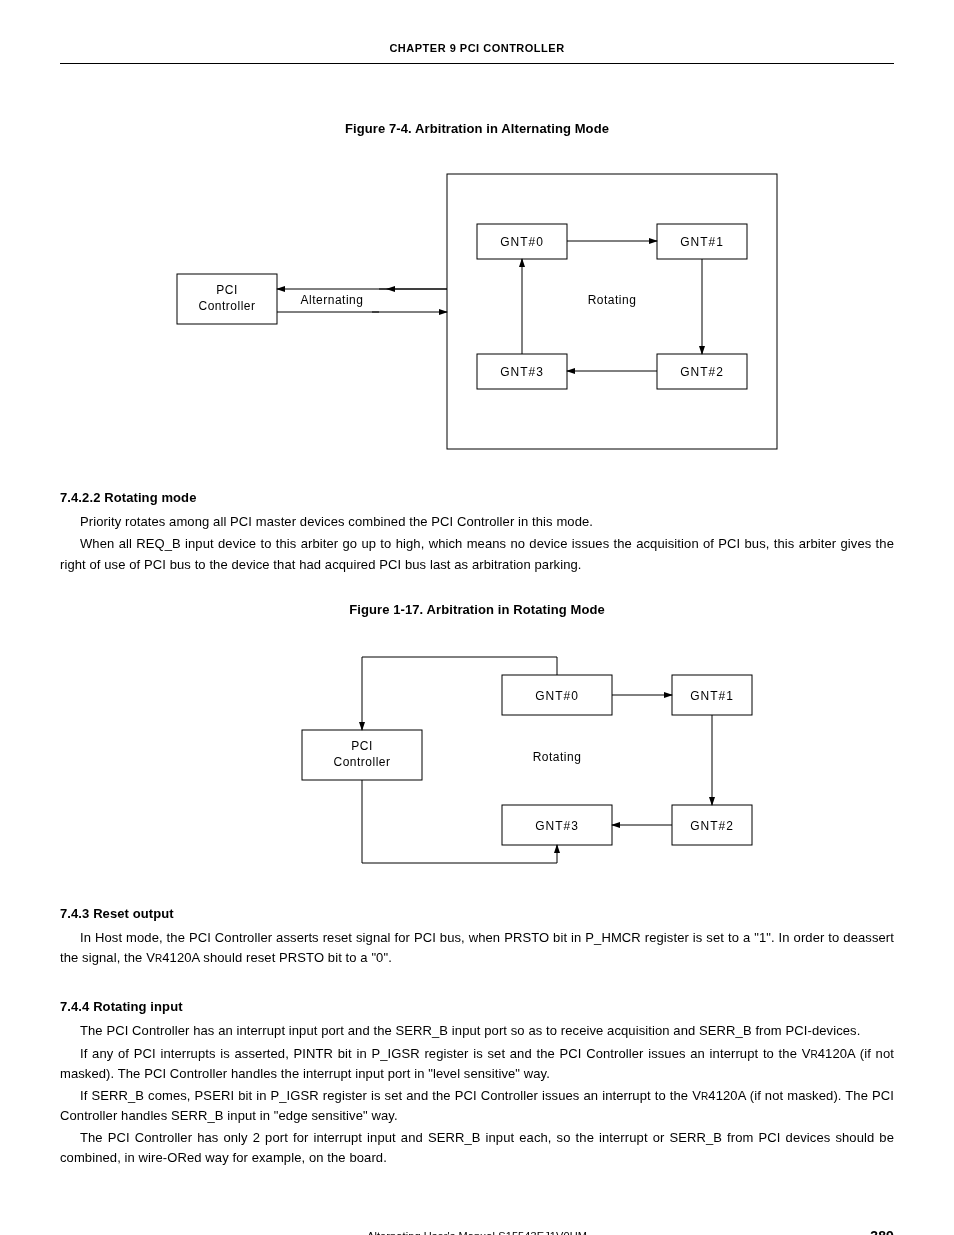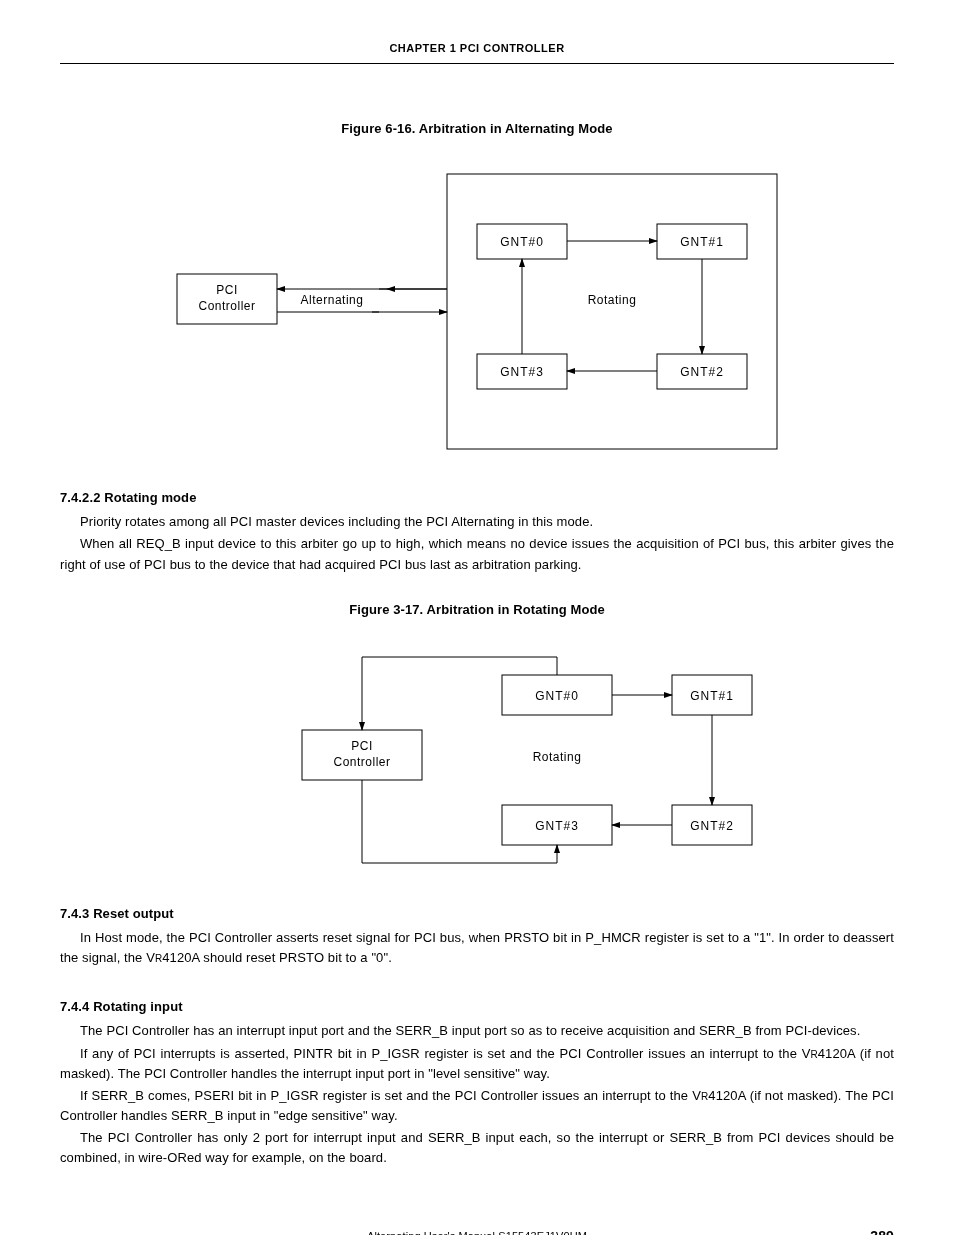--- a/index.html
+++ b/index.html
@@ -57,23 +57,23 @@
     font-size: 14px;
   }
   .vr { font-size: 10px; }
   svg { display: block; margin: 0 auto; }
   .dlabel { font-family: Arial, sans-serif; font-size: 12px; letter-spacing: 1px; }
   .dlabel-small { font-family: Arial, sans-serif; font-size: 12px; letter-spacing: 0.5px; }
 </style>
 </head>
 <body>
 
-<div class="header">CHAPTER  1   PCI CONTROLLER</div>
+<div class="header">CHAPTER  9   PCI CONTROLLER</div>
 
-<div class="fig-caption">Figure 6-16.  Arbitration in Alternating Mode</div>
+<div class="fig-caption">Figure 7-4.  Arbitration in Alternating Mode</div>
 
 <svg width="640" height="295" viewBox="0 0 640 295">
   <defs>
     <marker id="ah1" markerWidth="10" markerHeight="10" refX="8" refY="3" orient="auto">
       <path d="M0,0 L9,3 L0,6 Z" fill="#000"></path>
     </marker>
   </defs>
 
   <rect x="290" y="10" width="330" height="275" fill="none" stroke="#000" stroke-width="1"></rect>
 
@@ -100,24 +100,24 @@
   <line x1="365" y1="190" x2="365" y2="95" stroke="#000" stroke-width="1" marker-end="url(#ah1)"></line>
 
   <line x1="222" y1="125" x2="290" y2="125" stroke="#000" stroke-width="1"></line>
   <line x1="290" y1="125" x2="230" y2="125" stroke="#000" stroke-width="1" marker-end="url(#ah1)"></line>
   <line x1="230" y1="125" x2="120" y2="125" stroke="#000" stroke-width="1" marker-end="url(#ah1)"></line>
   <line x1="120" y1="148" x2="222" y2="148" stroke="#000" stroke-width="1"></line>
   <line x1="215" y1="148" x2="290" y2="148" stroke="#000" stroke-width="1" marker-end="url(#ah1)"></line>
 </svg>
 
 <div class="section-head">7.4.2.2  Rotating mode</div>
-<p class="indent">Priority rotates among all PCI master devices including the PCI Alternating in this mode.</p>
+<p class="indent">Priority rotates among all PCI master devices combined the PCI Controller in this mode.</p>
 <p class="indent">When all REQ_B input device to this arbiter go up to high, which means no device issues the acquisition of PCI bus, this arbiter gives the right of use of PCI bus to the device that had acquired PCI bus last as arbitration parking.</p>
 
-<div class="fig-caption">Figure 3-17.  Arbitration in Rotating Mode</div>
+<div class="fig-caption">Figure 1-17.  Arbitration in Rotating Mode</div>
 
 <svg width="570" height="230" viewBox="0 0 570 230">
   <defs>
     <marker id="ah2" markerWidth="10" markerHeight="10" refX="8" refY="3" orient="auto">
       <path d="M0,0 L9,3 L0,6 Z" fill="#000"></path>
     </marker>
   </defs>
 
   <rect x="110" y="85" width="120" height="50" fill="none" stroke="#000" stroke-width="1"></rect>
   <text class="dlabel-small" x="170" y="105" text-anchor="middle">PCI</text>

